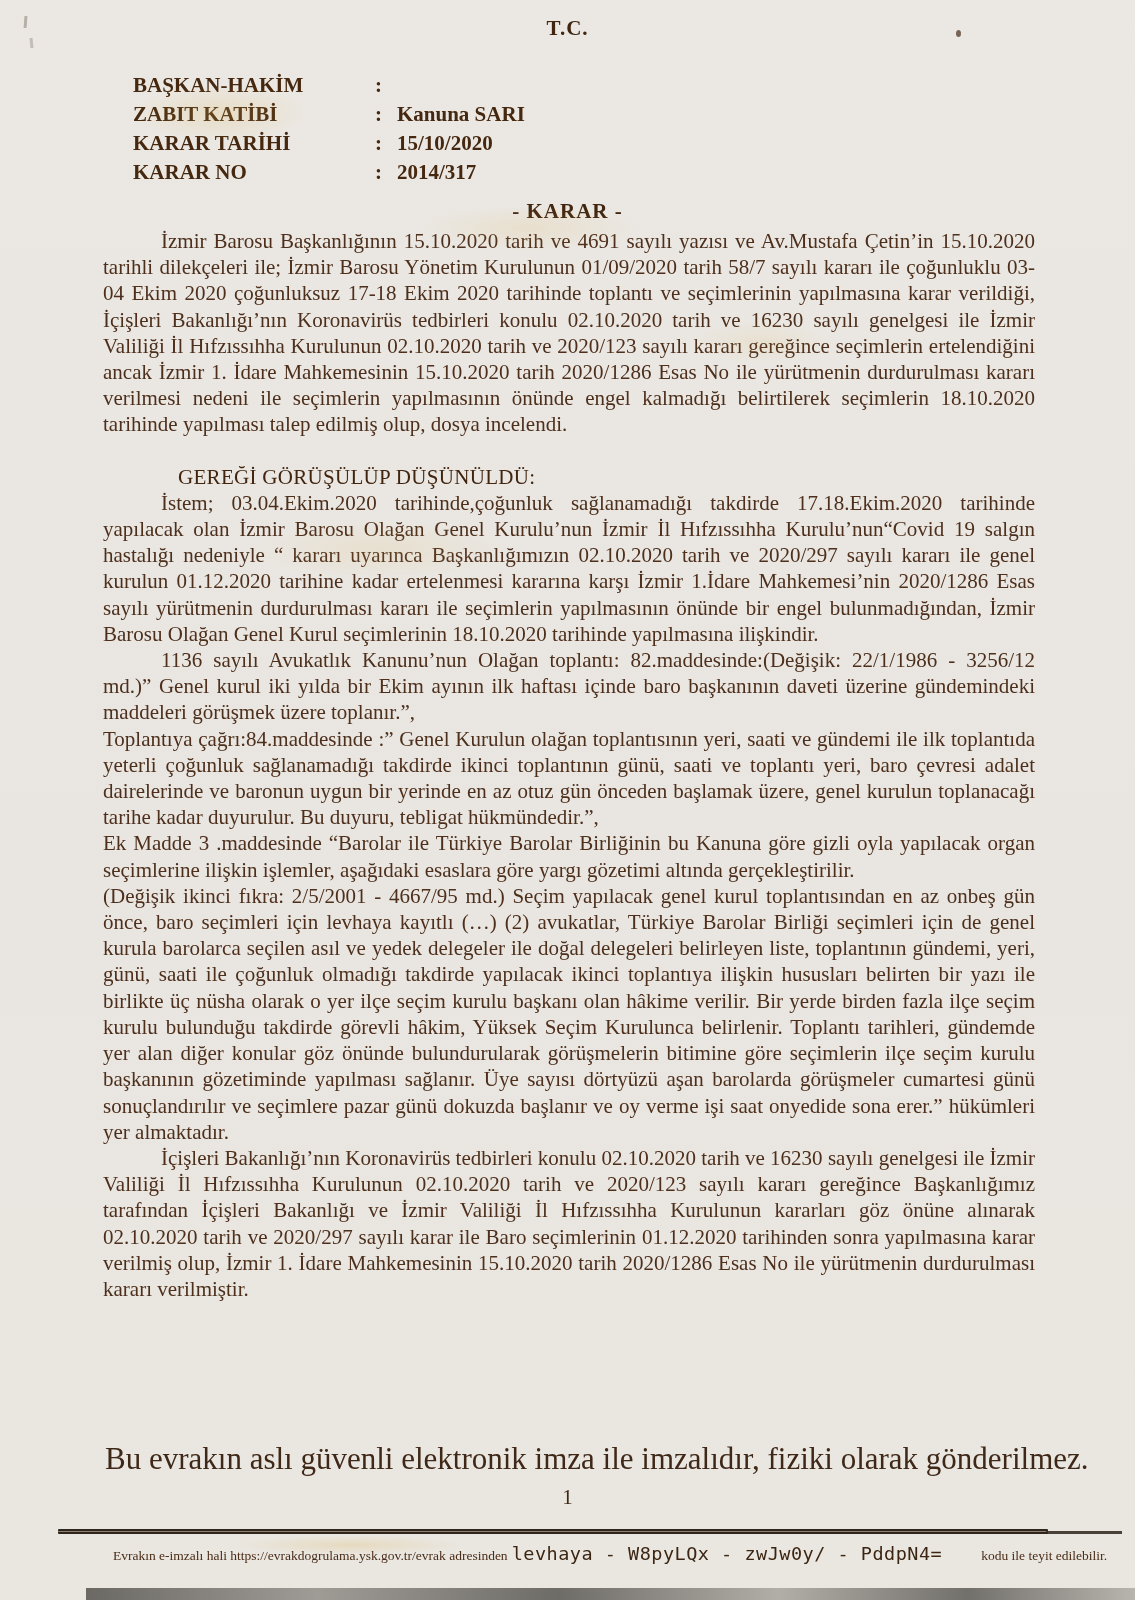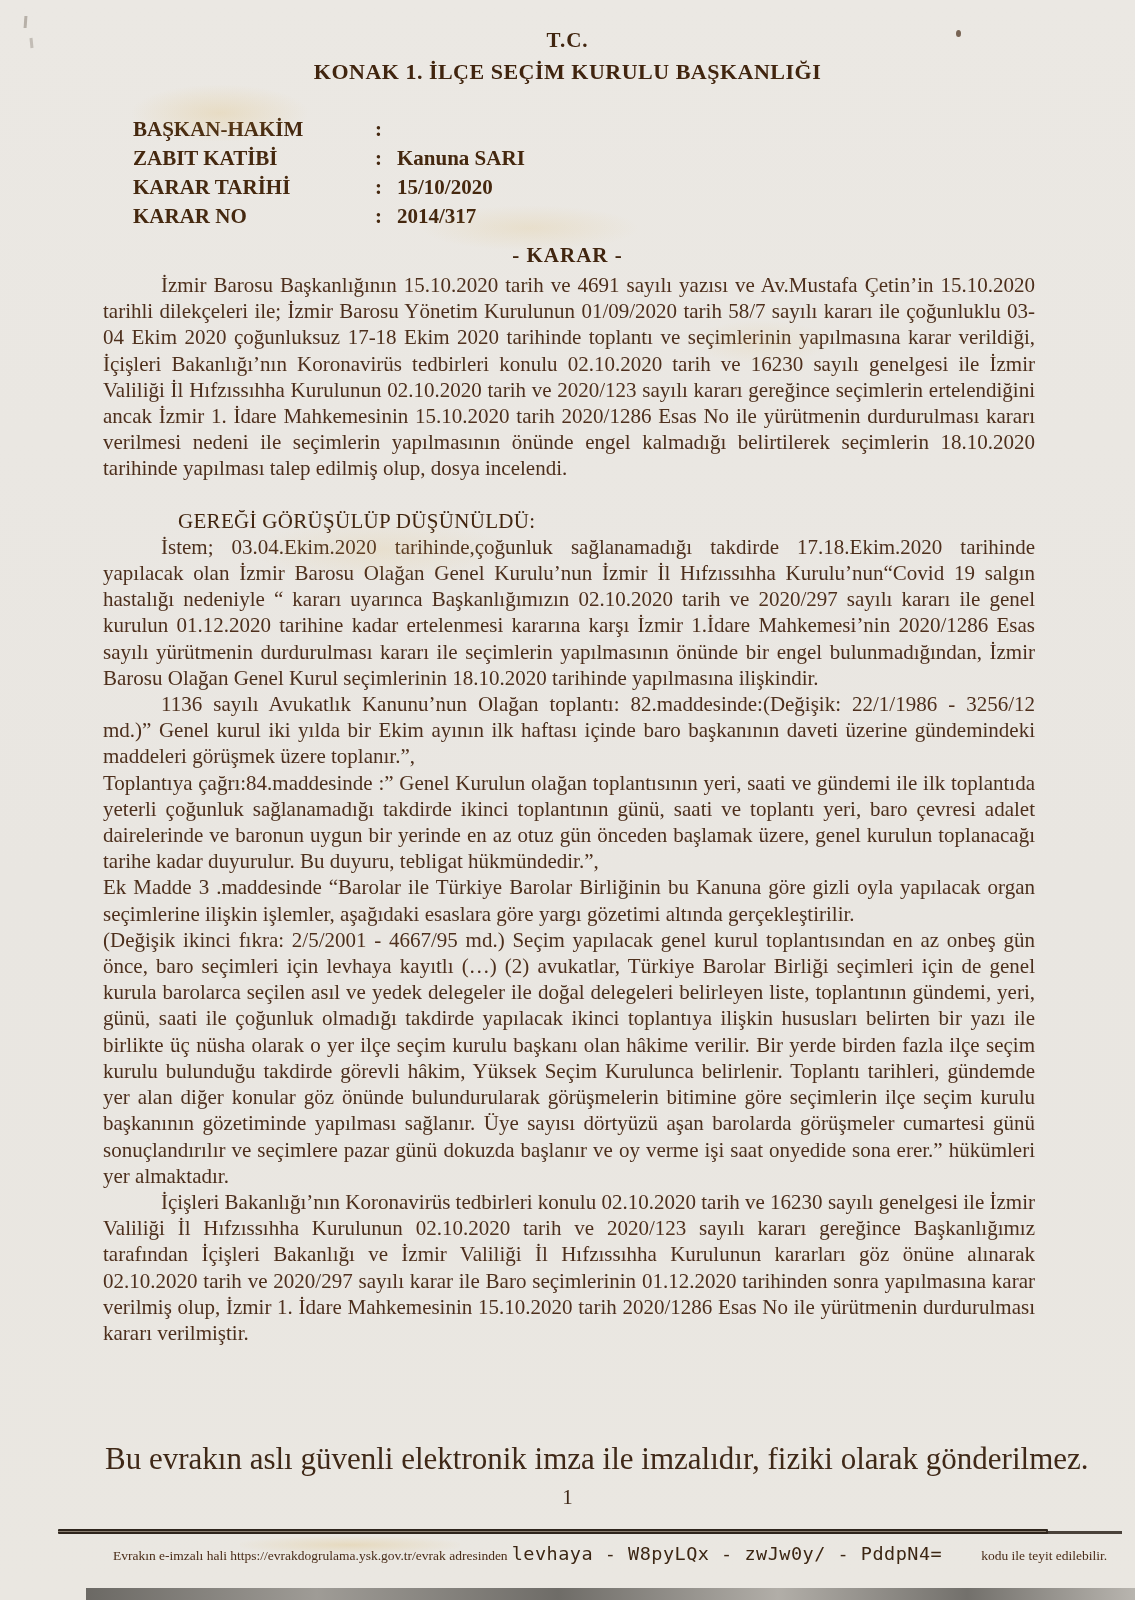--- a/index.html
+++ b/index.html
@@ -7,21 +7,21 @@
     position:relative;
     width:1135px;height:1600px;
     margin:0 auto;
     background:#eae7e2;
     background-image:linear-gradient(180deg,#ebe8e3 0%,#e9e6e1 55%,#eae7e1 100%);
     font-family:"Liberation Serif","DejaVu Serif",serif;
     color:#4b2d1b;
     overflow:hidden;
   }
   
-  .hdr{padding-top:28px;text-align:center;font-weight:bold;color:#41250f;}
+  .hdr{padding-top:16px;text-align:center;font-weight:bold;color:#41250f;}
   .hdr .tc{font-size:21px;letter-spacing:1px;}
   .hdr .inst{font-size:22px;margin-top:6px;letter-spacing:.5px;}
   
   .meta{margin:30px 0 0 133px;font-weight:bold;font-size:21px;color:#45280f;}
   .meta-row{display:grid;grid-template-columns:242px 22px auto;line-height:29px;}
   
   .karar-title{text-align:center;font-weight:bold;font-size:21px;margin-top:12px;color:#41250f;letter-spacing:1px;}
   .body{margin:4px 100px 0 103px;font-size:21px;line-height:26.2px;text-align:justify;color:#4d2f1c;}
   .body p{margin:0;}
   .body p.ind{text-indent:58px;}
@@ -58,21 +58,20 @@
   <div class="stain s2"></div>
   <div class="stain s3"></div>
   <div class="stain s4"></div>
   <div class="stain s5"></div>
   <div class="dot-tr"></div>
   <div class="mark-tl1"></div>
   <div class="mark-tl2"></div>
 
   <div class="hdr">
     <div class="tc">T.C.</div>
-    <div class="inst">KONAK 1. İLÇE SEÇİM KURULU BAŞKANLIĞI</div>
   </div>
 
   <div class="meta">
     <div class="meta-row">
       <span>BAŞKAN-HAKİM</span>
       <span>:</span>
     </div>
     <div class="meta-row">
       <span>ZABIT KATİBİ</span>
       <span>:</span>

